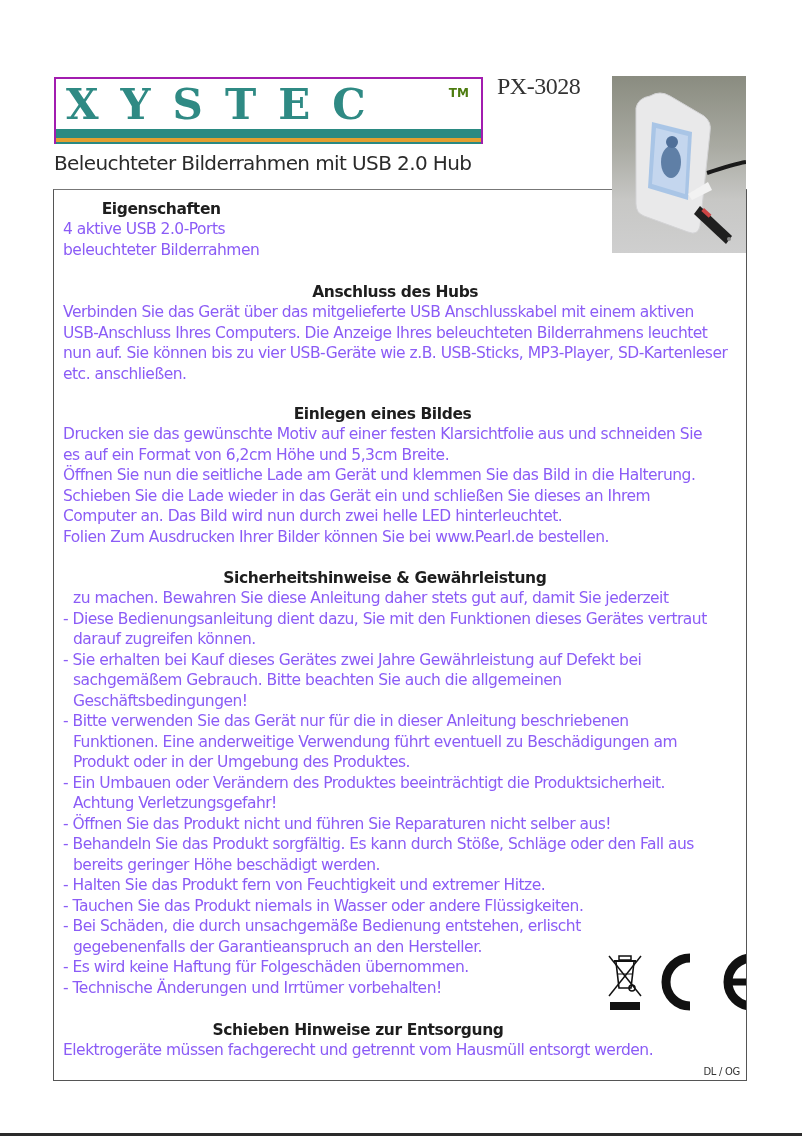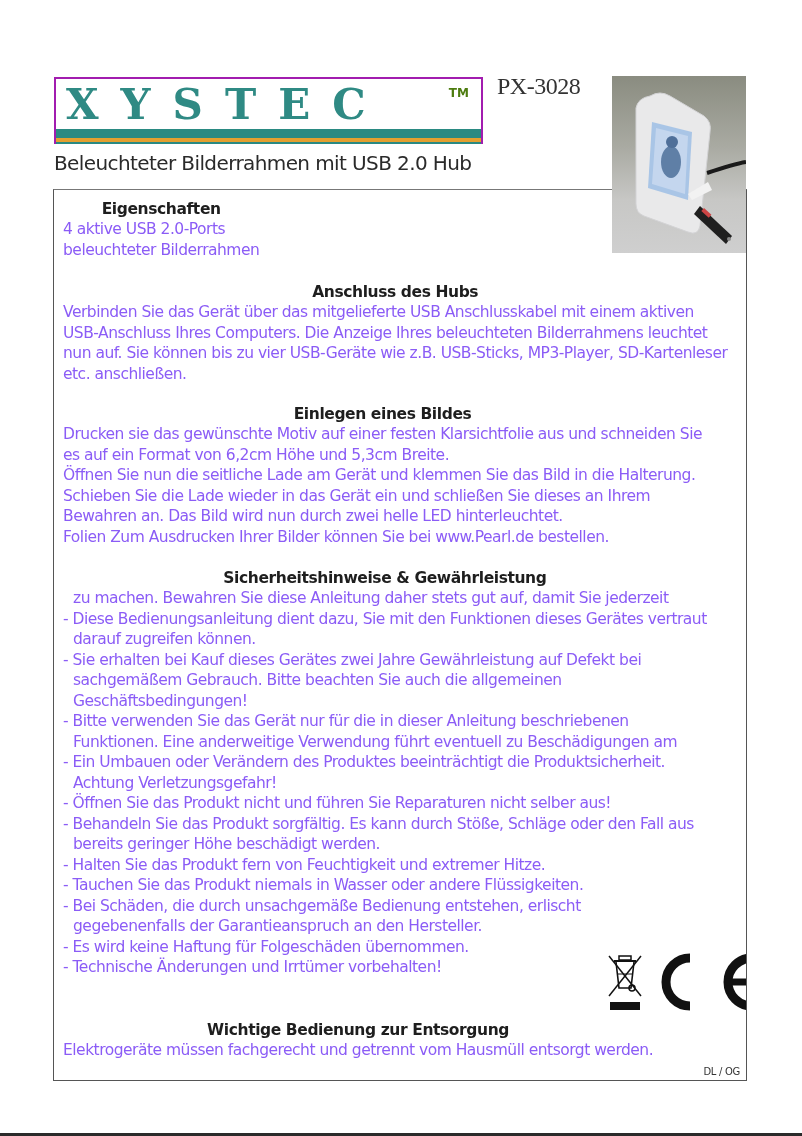--- a/index.html
+++ b/index.html
@@ -112,34 +112,35 @@
   <div class="p">nun auf. Sie können bis zu vier USB-Geräte wie z.B. USB-Sticks, MP3-Player, SD-Kartenleser</div>
   <div class="p">etc. anschließen.</div>
 </div>
 
 <div class="section" style="top:404px;">
   <div class="h">Einlegen eines Bildes</div>
   <div class="p">Drucken sie das gewünschte Motiv auf einer festen Klarsichtfolie aus und schneiden Sie</div>
   <div class="p">es auf ein Format von 6,2cm Höhe und 5,3cm Breite.</div>
   <div class="p">Öffnen Sie nun die seitliche Lade am Gerät und klemmen Sie das Bild in die Halterung.</div>
   <div class="p">Schieben Sie die Lade wieder in das Gerät ein und schließen Sie dieses an Ihrem</div>
-  <div class="p">Bewahren an. Das Bild wird nun durch zwei helle LED hinterleuchtet.</div>
+  <div class="p">Computer an. Das Bild wird nun durch zwei helle LED hinterleuchtet.</div>
   <div class="p">Folien Zum Ausdrucken Ihrer Bilder können Sie bei www.Pearl.de bestellen.</div>
 </div>
 
 <div class="section" style="top:568px;">
   <div class="h">Sicherheitshinweise &amp; Gewährleistung</div>
   <div class="p indent">zu machen. Bewahren Sie diese Anleitung daher stets gut auf, damit Sie jederzeit</div>
   <div class="p">- Diese Bedienungsanleitung dient dazu, Sie mit den Funktionen dieses Gerätes vertraut</div>
   <div class="p indent">darauf zugreifen können.</div>
   <div class="p">- Sie erhalten bei Kauf dieses Gerätes zwei Jahre Gewährleistung auf Defekt bei</div>
   <div class="p indent">sachgemäßem Gebrauch. Bitte beachten Sie auch die allgemeinen</div>
   <div class="p indent">Geschäftsbedingungen!</div>
   <div class="p">- Bitte verwenden Sie das Gerät nur für die in dieser Anleitung beschriebenen</div>
   <div class="p indent">Funktionen. Eine anderweitige Verwendung führt eventuell zu Beschädigungen am</div>
+  <div class="p indent">Produkt oder in der Umgebung des Produktes.</div>
   <div class="p">- Ein Umbauen oder Verändern des Produktes beeinträchtigt die Produktsicherheit.</div>
   <div class="p indent">Achtung Verletzungsgefahr!</div>
   <div class="p">- Öffnen Sie das Produkt nicht und führen Sie Reparaturen nicht selber aus!</div>
   <div class="p">- Behandeln Sie das Produkt sorgfältig. Es kann durch Stöße, Schläge oder den Fall aus</div>
   <div class="p indent">bereits geringer Höhe beschädigt werden.</div>
   <div class="p">- Halten Sie das Produkt fern von Feuchtigkeit und extremer Hitze.</div>
   <div class="p">- Tauchen Sie das Produkt niemals in Wasser oder andere Flüssigkeiten.</div>
   <div class="p">- Bei Schäden, die durch unsachgemäße Bedienung entstehen, erlischt</div>
   <div class="p indent">gegebenenfalls der Garantieanspruch an den Hersteller.</div>
   <div class="p">- Es wird keine Haftung für Folgeschäden übernommen.</div>
@@ -161,19 +162,19 @@
 
 <div class="ce">
   <svg width="86" height="60" viewBox="0 0 86 60">
     <path d="M30 6 A24 24 0 1 0 30 54" fill="none" stroke="#111" stroke-width="9"></path>
     <path d="M92 6 A24 24 0 1 0 92 54" fill="none" stroke="#111" stroke-width="9"></path>
     <line x1="66" y1="30" x2="86" y2="30" stroke="#111" stroke-width="7"></line>
   </svg>
 </div>
 
 <div class="section" style="top:1020px;">
-  <div class="h">Wichtige Bedienung zur Entsorgung</div>
+  <div class="h">Schieben Hinweise zur Entsorgung</div>
   <div class="p">Elektrogeräte müssen fachgerecht und getrennt vom Hausmüll entsorgt werden.</div>
 </div>
 
 <div class="credit">DL / OG</div>
 
 <div class="bottom-bar"></div>
 
 </body></html>

